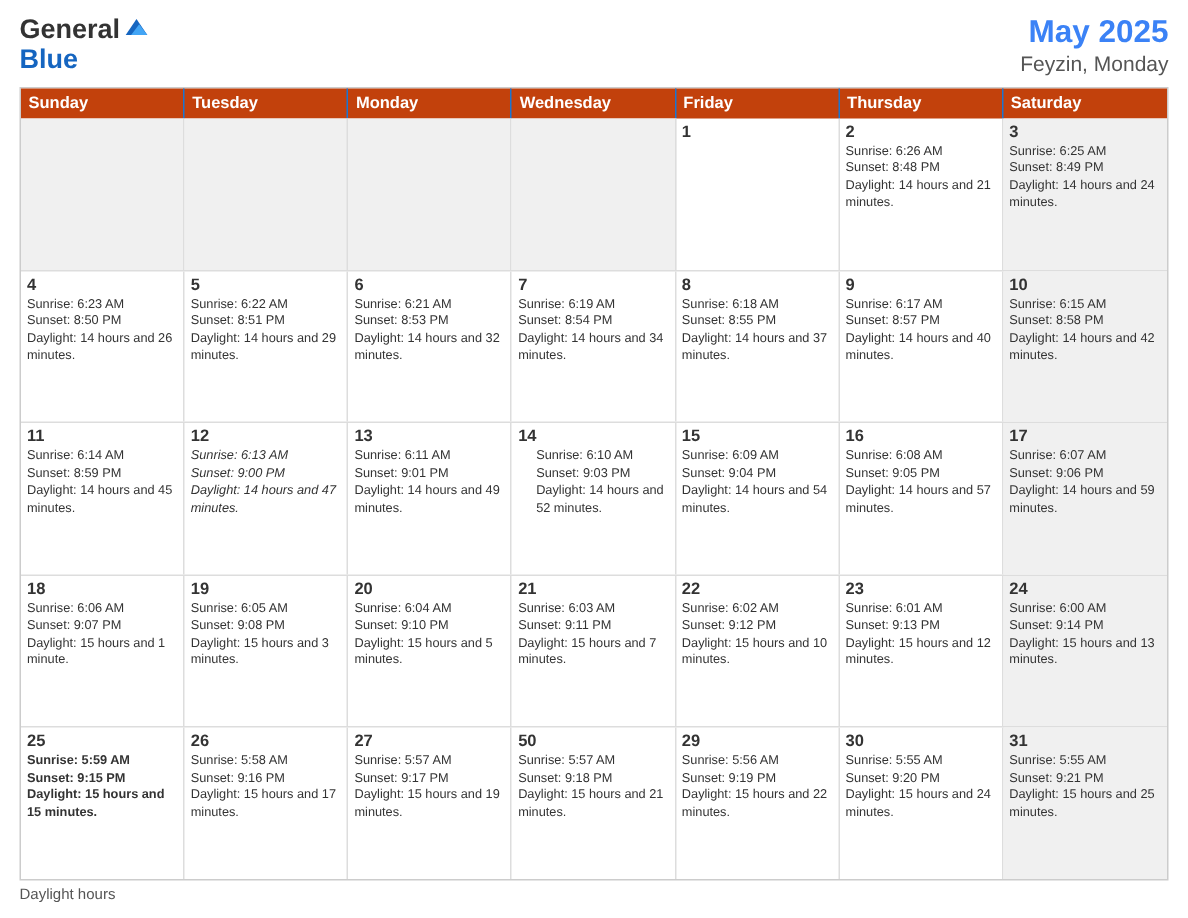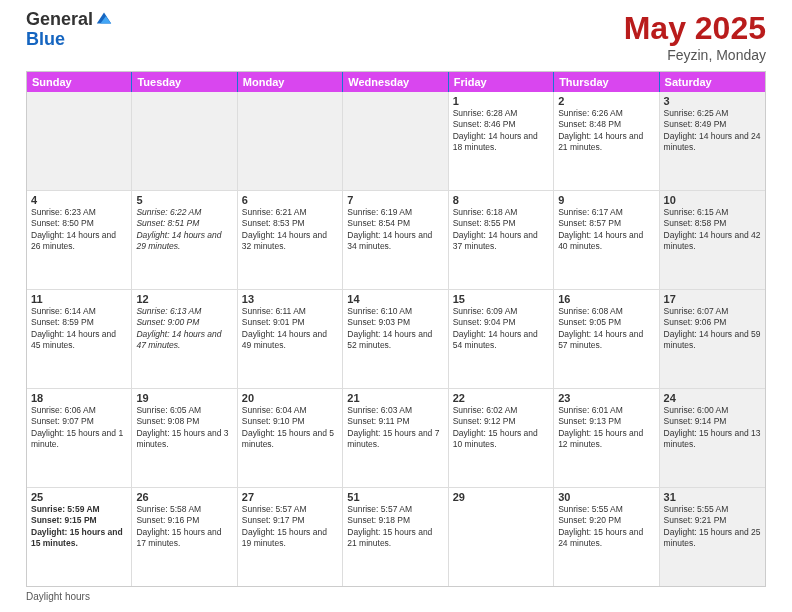--- a/index.html
+++ b/index.html
@@ -6,21 +6,21 @@
     body {
       font-family: Arial, sans-serif;
       background: #fff;
       width: 792px;
       height: 612px;
       overflow: hidden;
     }
     .page {
       width: 792px;
       height: 612px;
-      padding: 10px 26px;
+      padding: 10px 13px;
       display: flex;
       flex-direction: column;
     }
     .header {
       display: flex;
       justify-content: space-between;
       align-items: flex-start;
       margin-bottom: 8px;
     }
     .logo {
@@ -37,38 +37,38 @@
     .logo-icon {
       width: 18px;
       height: 18px;
       margin-left: 2px;
       margin-top: -4px;
     }
     .title-block {
       text-align: right;
     }
     .month-year {
-      font-size: 32px;
+      font-size: 21px;
       font-weight: bold;
-      color: #b91c1c;
+      color: #3b82f6;
     }
     .location {
       font-size: 14px;
       color: #555;
     }
     .calendar {
       flex: 1;
       display: flex;
       flex-direction: column;
       border: 1px solid #ccc;
     }
     .cal-header {
       display: grid;
       grid-template-columns: repeat(7, 1fr);
-      background: #d946ef;
+      background: #c2410c;
     }
     .cal-header-cell {
       color: #fff;
       font-size: 11px;
       font-weight: bold;
       padding: 4px 5px;
       text-align: left;
       border-right: 1px solid #1976d2;
     }
     .cal-header-cell:last-child { border-right: none; }
@@ -150,23 +150,20 @@
         <div class="cal-header-cell">Saturday</div>
       </div>
     <div class="cal-body" id="cal-body">
         <div class="cal-row">
           <div class="cal-cell empty shaded"></div>
           <div class="cal-cell empty shaded"></div>
           <div class="cal-cell empty shaded"></div>
           <div class="cal-cell empty shaded"></div>
           <div class="cal-cell">
             <span class="day-num">1</span>
-            <div class="cell-text" style="white-space: pre-line;">Sunrise: 6:28 AM
-Sunset: 8:46 PM
-Daylight: 14 hours and 18 minutes.</div>
           </div>
           <div class="cal-cell">
             <span class="day-num">2</span>
             <div class="cell-text" style="white-space: pre-line;">Sunrise: 6:26 AM
 Sunset: 8:48 PM
 Daylight: 14 hours and 21 minutes.</div>
           </div>
           <div class="cal-cell shaded">
             <span class="day-num">3</span>
             <div class="cell-text" style="white-space: pre-line;">Sunrise: 6:25 AM
@@ -176,21 +173,21 @@
         </div>
         <div class="cal-row">
           <div class="cal-cell">
             <span class="day-num">4</span>
             <div class="cell-text" style="white-space: pre-line;">Sunrise: 6:23 AM
 Sunset: 8:50 PM
 Daylight: 14 hours and 26 minutes.</div>
           </div>
           <div class="cal-cell">
             <span class="day-num">5</span>
-            <div class="cell-text" style="white-space: pre-line; font-style: italic;">Sunrise: 6:22 AM
+            <div class="cell-text" style="white-space: pre-line;">Sunrise: 6:22 AM
 Sunset: 8:51 PM
 Daylight: 14 hours and 29 minutes.</div>
           </div>
           <div class="cal-cell">
             <span class="day-num">6</span>
             <div class="cell-text" style="white-space: pre-line;">Sunrise: 6:21 AM
 Sunset: 8:53 PM
 Daylight: 14 hours and 32 minutes.</div>
           </div>
           <div class="cal-cell">
@@ -232,21 +229,21 @@
 Daylight: 14 hours and 47 minutes.</div>
           </div>
           <div class="cal-cell">
             <span class="day-num">13</span>
             <div class="cell-text" style="white-space: pre-line;">Sunrise: 6:11 AM
 Sunset: 9:01 PM
 Daylight: 14 hours and 49 minutes.</div>
           </div>
           <div class="cal-cell">
             <span class="day-num">14</span>
-            <div class="cell-text" style="white-space: pre-line;">Sunrise: 6:10 AM
+            <div class="cell-text" style="white-space: pre-line; margin-left: 12px;">Sunrise: 6:10 AM
 Sunset: 9:03 PM
 Daylight: 14 hours and 52 minutes.</div>
           </div>
           <div class="cal-cell">
             <span class="day-num">15</span>
             <div class="cell-text" style="white-space: pre-line;">Sunrise: 6:09 AM
 Sunset: 9:04 PM
 Daylight: 14 hours and 54 minutes.</div>
           </div>
           <div class="cal-cell">
@@ -319,27 +316,30 @@
 Sunset: 9:16 PM
 Daylight: 15 hours and 17 minutes.</div>
           </div>
           <div class="cal-cell">
             <span class="day-num">27</span>
             <div class="cell-text" style="white-space: pre-line;">Sunrise: 5:57 AM
 Sunset: 9:17 PM
 Daylight: 15 hours and 19 minutes.</div>
           </div>
           <div class="cal-cell">
-            <span class="day-num">51</span>
+            <span class="day-num">50</span>
             <div class="cell-text" style="white-space: pre-line;">Sunrise: 5:57 AM
 Sunset: 9:18 PM
 Daylight: 15 hours and 21 minutes.</div>
           </div>
           <div class="cal-cell">
             <span class="day-num">29</span>
+            <div class="cell-text" style="white-space: pre-line;">Sunrise: 5:56 AM
+Sunset: 9:19 PM
+Daylight: 15 hours and 22 minutes.</div>
           </div>
           <div class="cal-cell">
             <span class="day-num">30</span>
             <div class="cell-text" style="white-space: pre-line;">Sunrise: 5:55 AM
 Sunset: 9:20 PM
 Daylight: 15 hours and 24 minutes.</div>
           </div>
           <div class="cal-cell shaded">
             <span class="day-num">31</span>
             <div class="cell-text" style="white-space: pre-line;">Sunrise: 5:55 AM

